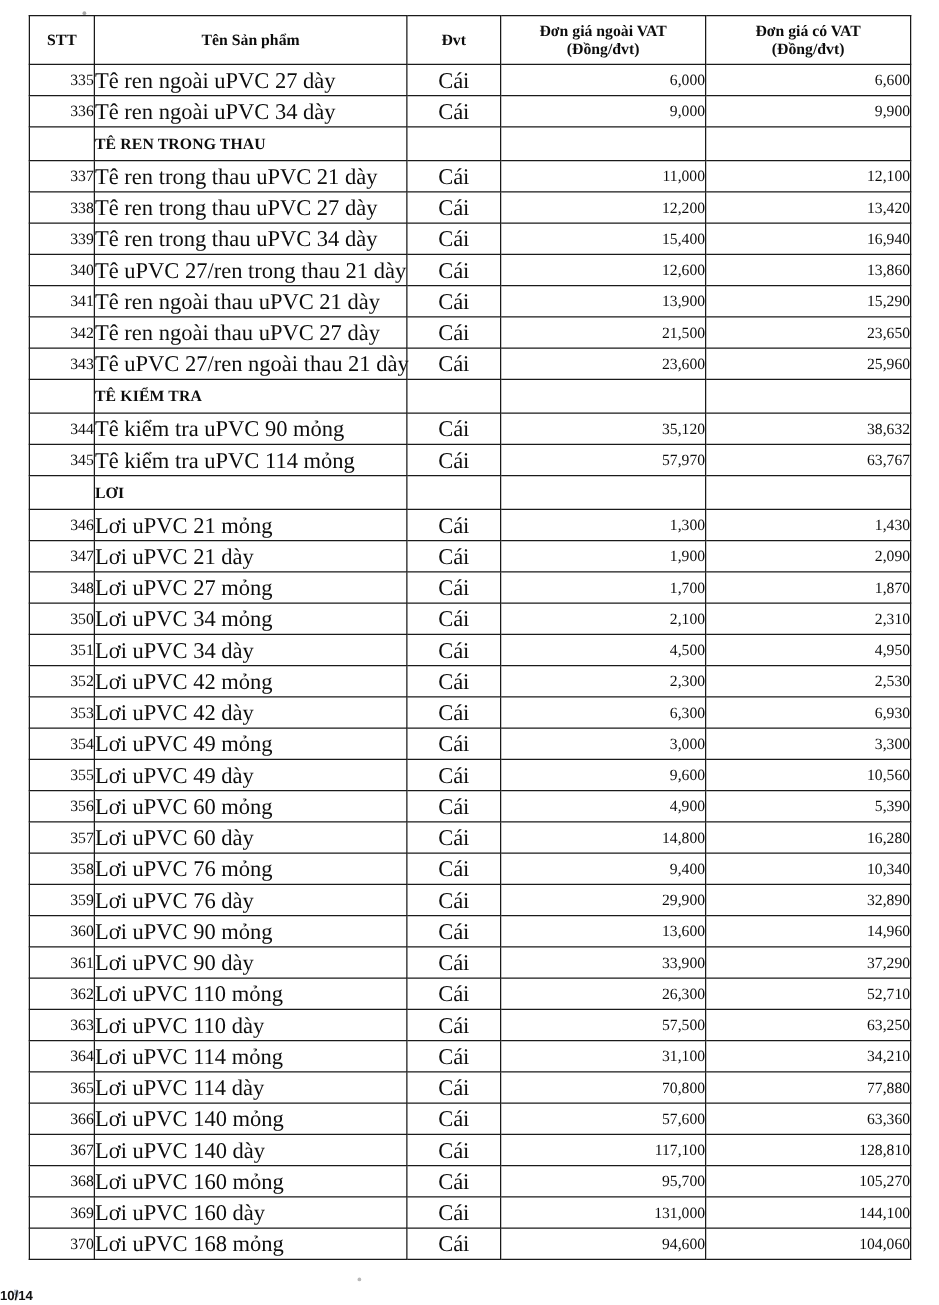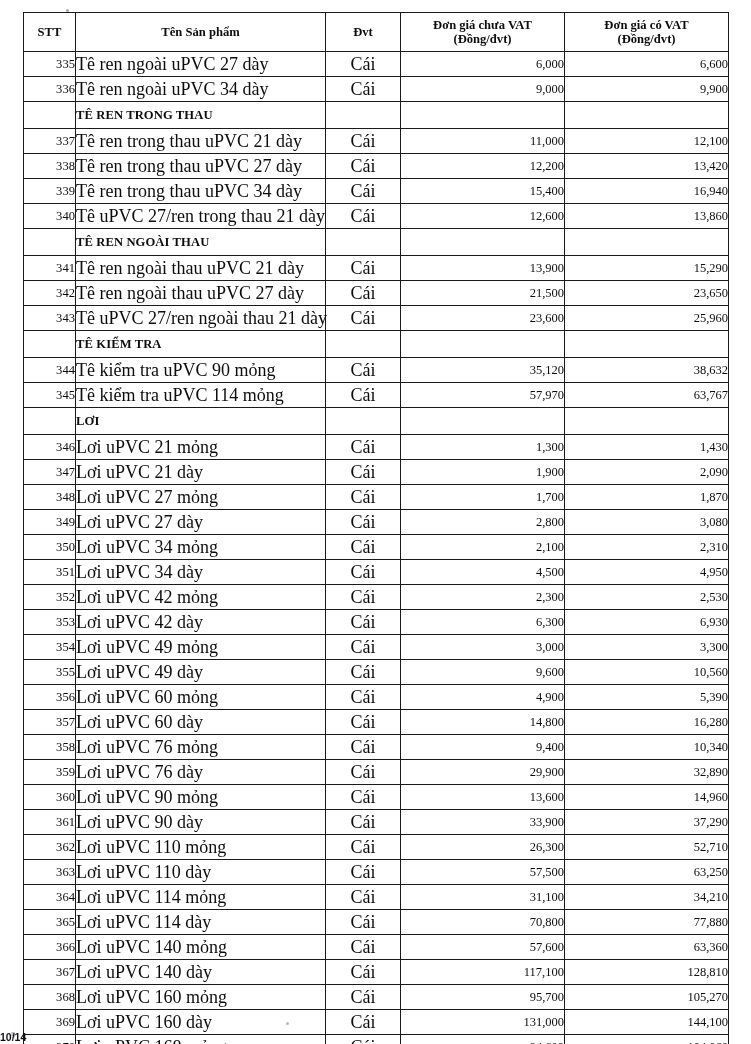--- a/index.html
+++ b/index.html
@@ -156,21 +156,21 @@
         <th>
           <span>STT</span>
         </th>
         <th>
           <span>Tên Sản phẩm</span>
         </th>
         <th>
           <span>Đvt</span>
         </th>
         <th>
-          <span>Đơn giá chưa VAT</span>
+          <span>Đơn giá ngoài VAT</span>
           <span class="l2">(Đồng/đvt)</span>
         </th>
         <th>
           <span>Đơn giá có VAT</span>
           <span class="l2">(Đồng/đvt)</span>
         </th>
       </tr>
     </thead>
     <tbody id="table-body">
         <tr class="item">
@@ -215,27 +215,20 @@
           <td class="price">15,400</td>
           <td class="price">16,940</td>
         </tr>
         <tr class="item">
           <td class="stt">340</td>
           <td class="name">Tê uPVC 27/ren trong thau 21 dày</td>
           <td class="unit">Cái</td>
           <td class="price">12,600</td>
           <td class="price">13,860</td>
         </tr>
-        <tr class="section">
-          <td class="stt"></td>
-          <td class="name">TÊ REN NGOÀI THAU</td>
-          <td class="unit"></td>
-          <td class="price"></td>
-          <td class="price"></td>
-        </tr>
         <tr class="item">
           <td class="stt">341</td>
           <td class="name">Tê ren ngoài thau uPVC 21 dày</td>
           <td class="unit">Cái</td>
           <td class="price">13,900</td>
           <td class="price">15,290</td>
         </tr>
         <tr class="item">
           <td class="stt">342</td>
           <td class="name">Tê ren ngoài thau uPVC 27 dày</td>
@@ -293,27 +286,20 @@
           <td class="price">2,090</td>
         </tr>
         <tr class="item">
           <td class="stt">348</td>
           <td class="name">Lơi uPVC 27 mỏng</td>
           <td class="unit">Cái</td>
           <td class="price">1,700</td>
           <td class="price">1,870</td>
         </tr>
         <tr class="item">
-          <td class="stt">349</td>
-          <td class="name">Lơi uPVC 27 dày</td>
-          <td class="unit">Cái</td>
-          <td class="price">2,800</td>
-          <td class="price">3,080</td>
-        </tr>
-        <tr class="item">
           <td class="stt">350</td>
           <td class="name">Lơi uPVC 34 mỏng</td>
           <td class="unit">Cái</td>
           <td class="price">2,100</td>
           <td class="price">2,310</td>
         </tr>
         <tr class="item">
           <td class="stt">351</td>
           <td class="name">Lơi uPVC 34 dày</td>
           <td class="unit">Cái</td>

